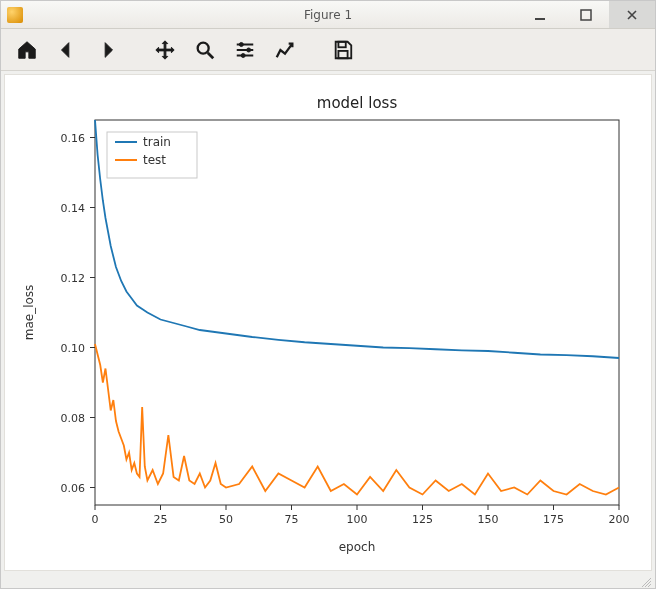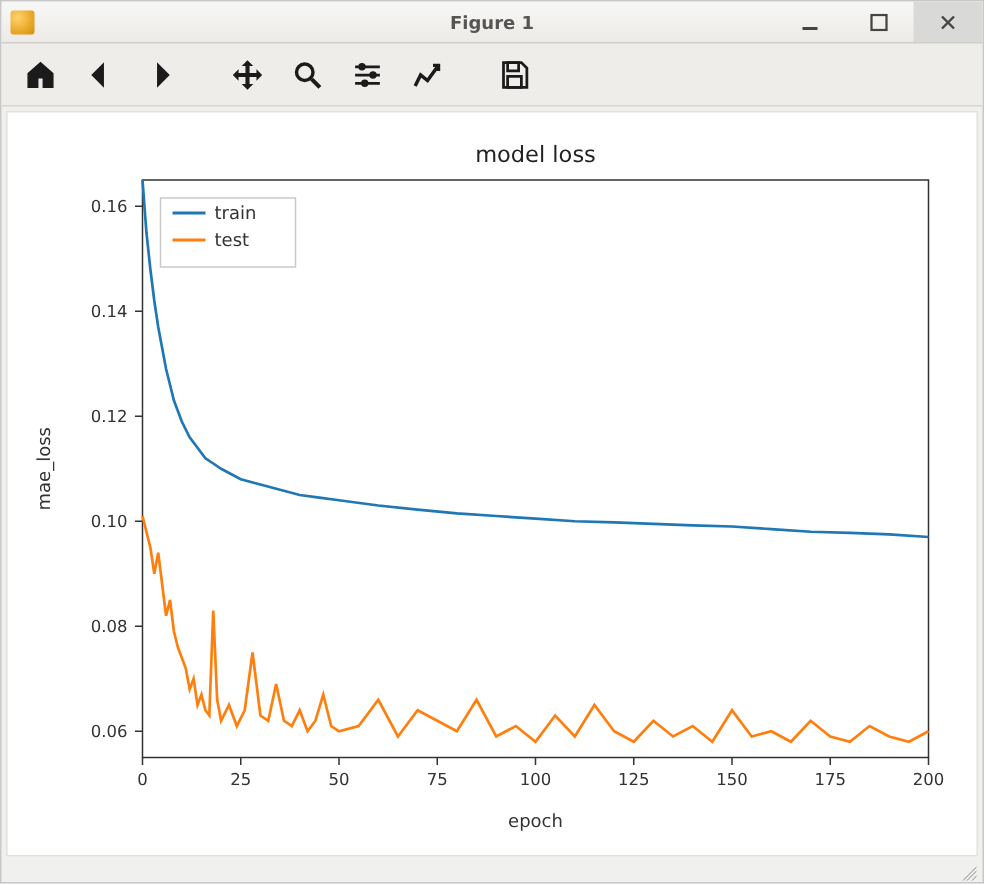--- a/index.html
+++ b/index.html
@@ -26,21 +26,20 @@
     margin: 0 6px;
     border-radius: 2px;
     background: radial-gradient(circle at 30% 30%, #ffd36b, #d98b00);
     display: flex; align-items: center; justify-content: center;
   }
   .titlebar .title {
     position: absolute;
     left: 0; right: 0;
     text-align: center;
     pointer-events: none;
-    font-weight: bold;
   }
   .winbtns { position: absolute; right: 0; top: 0; height: 100%; display: flex; }
   .winbtn {
     width: 46px; height: 100%;
     display: flex; align-items: center; justify-content: center;
     color: #444;
   }
   .winbtn.close { background: #d9d9d7; }
   .winbtn svg { width: 12px; height: 12px; }
 

